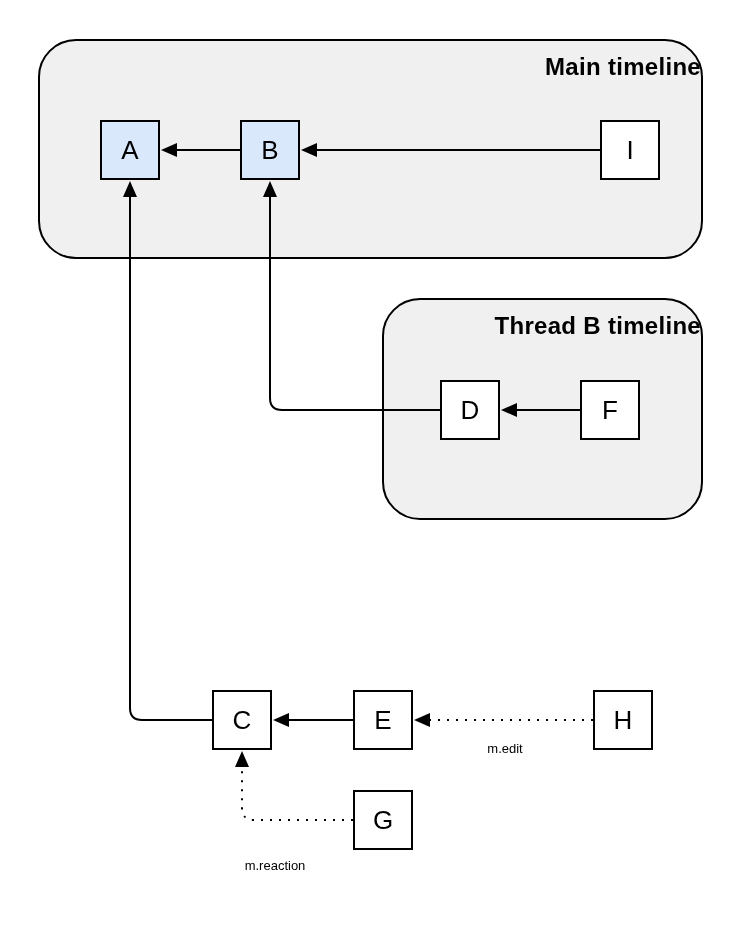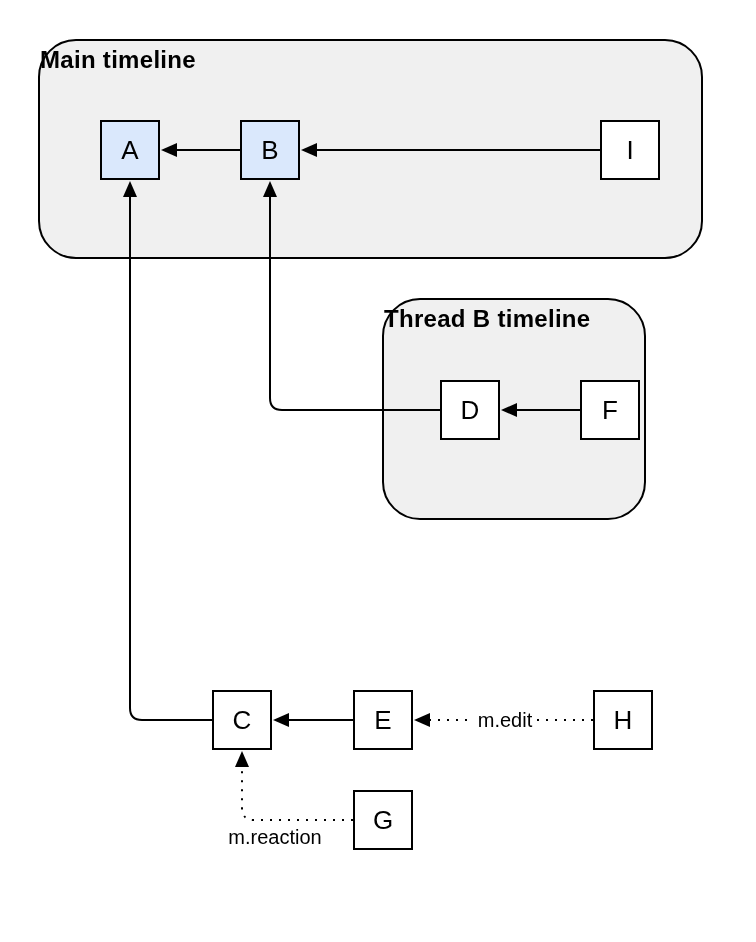--- a/index.html
+++ b/index.html
@@ -29,28 +29,28 @@
   }
   .container {
     position: absolute;
     background: var(--container-fill);
     border: 2px solid var(--container-stroke);
     border-radius: 38px;
     box-sizing: border-box;
     z-index: 1;
   }
   .container-title {
-    padding-top: 5px;
-    text-align: left;
+    padding-top: 12px;
+    text-align: right;
     font-size: 24px;
     font-weight: bold;
     letter-spacing: 0.3px;
   }
   #container-main    { left: 38px;  top: 39px;  width: 665px; height: 220px; }
-  #container-threadb { left: 382px; top: 298px; width: 264px; height: 222px; }
+  #container-threadb { left: 382px; top: 298px; width: 321px; height: 222px; }
   #container-threada { left: 160px; top: 538px; width: 557px; height: 362px; }
 
   .edges {
     position: absolute;
     left: 0; top: 0;
     width: 756px; height: 942px;
     z-index: 2;
     color: var(--edge-color);
   }
   .edges line, .edges path {
@@ -88,24 +88,25 @@
   #node-f { left: 580px; top: 380px; }
   #node-c { left: 212px; top: 690px; }
   #node-e { left: 353px; top: 690px; }
   #node-h { left: 593px; top: 690px; }
   #node-g { left: 353px; top: 790px; }
 
   .edge-label {
     position: absolute;
     transform: translate(-50%, -50%);
     background: var(--label-background);
-    font-size: 20px;
+    font-size: 13px;
     padding: 1px 4px;
     white-space: nowrap;
     z-index: 4;
+    margin-top: 28px;
   }
   #label-medit    { left: 505px; top: 720px; }
   #label-reaction { left: 275px; top: 837px; }
 </style>
 </head>
 <body>
 
 <div class="canvas">
 
   <div class="container" id="container-main">

